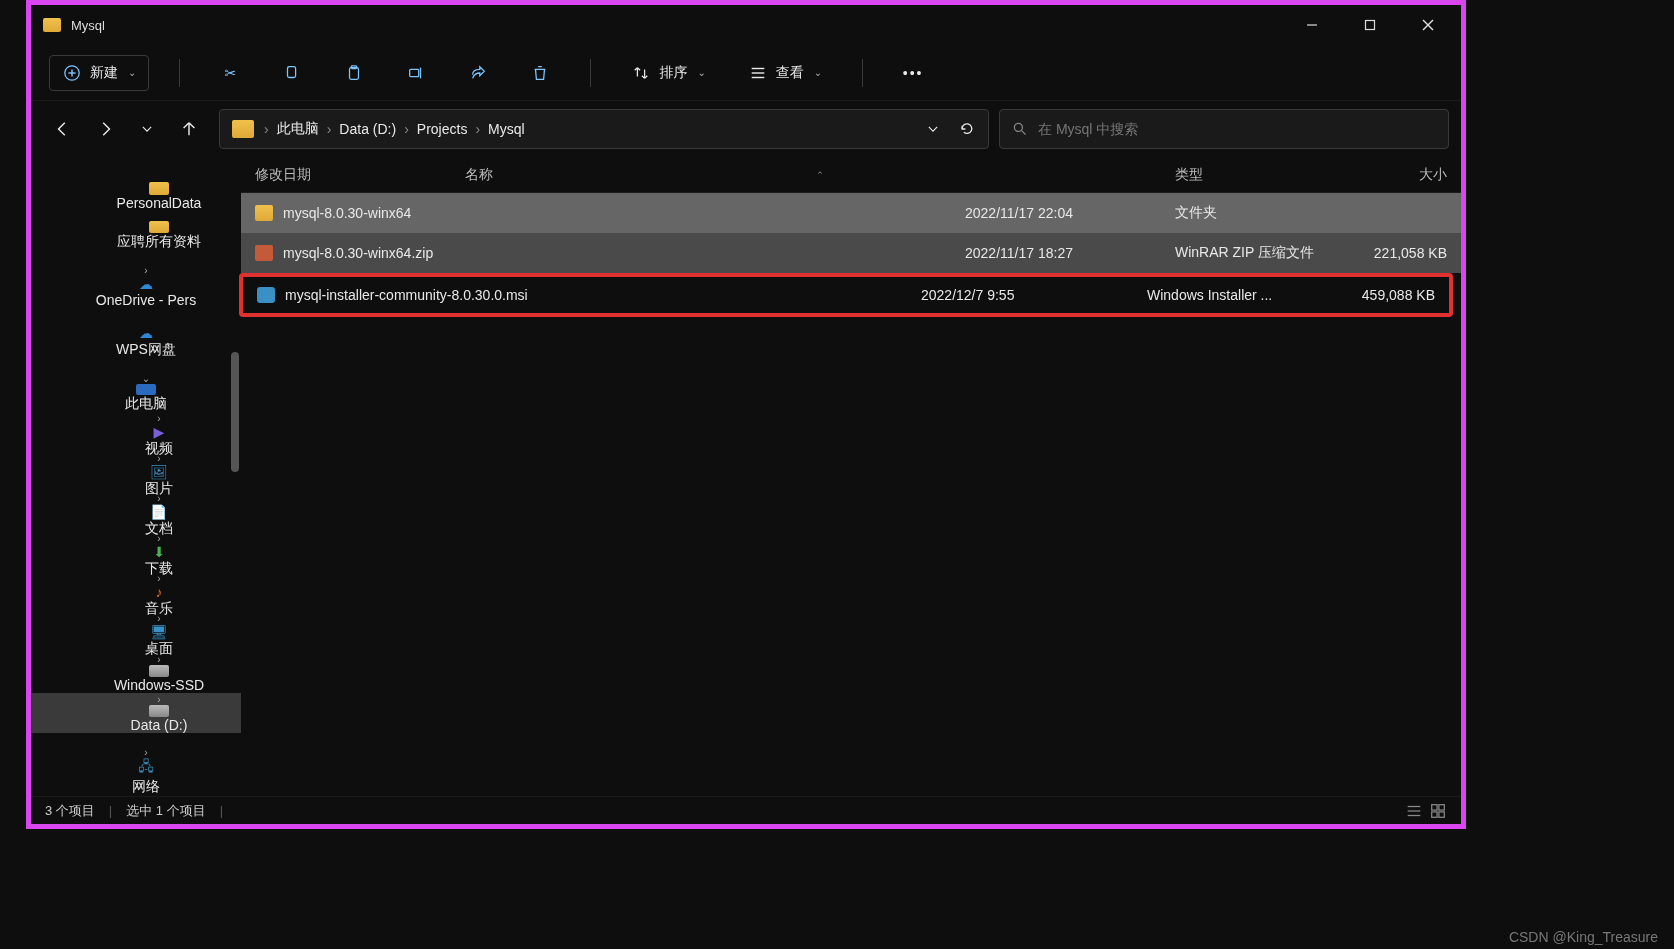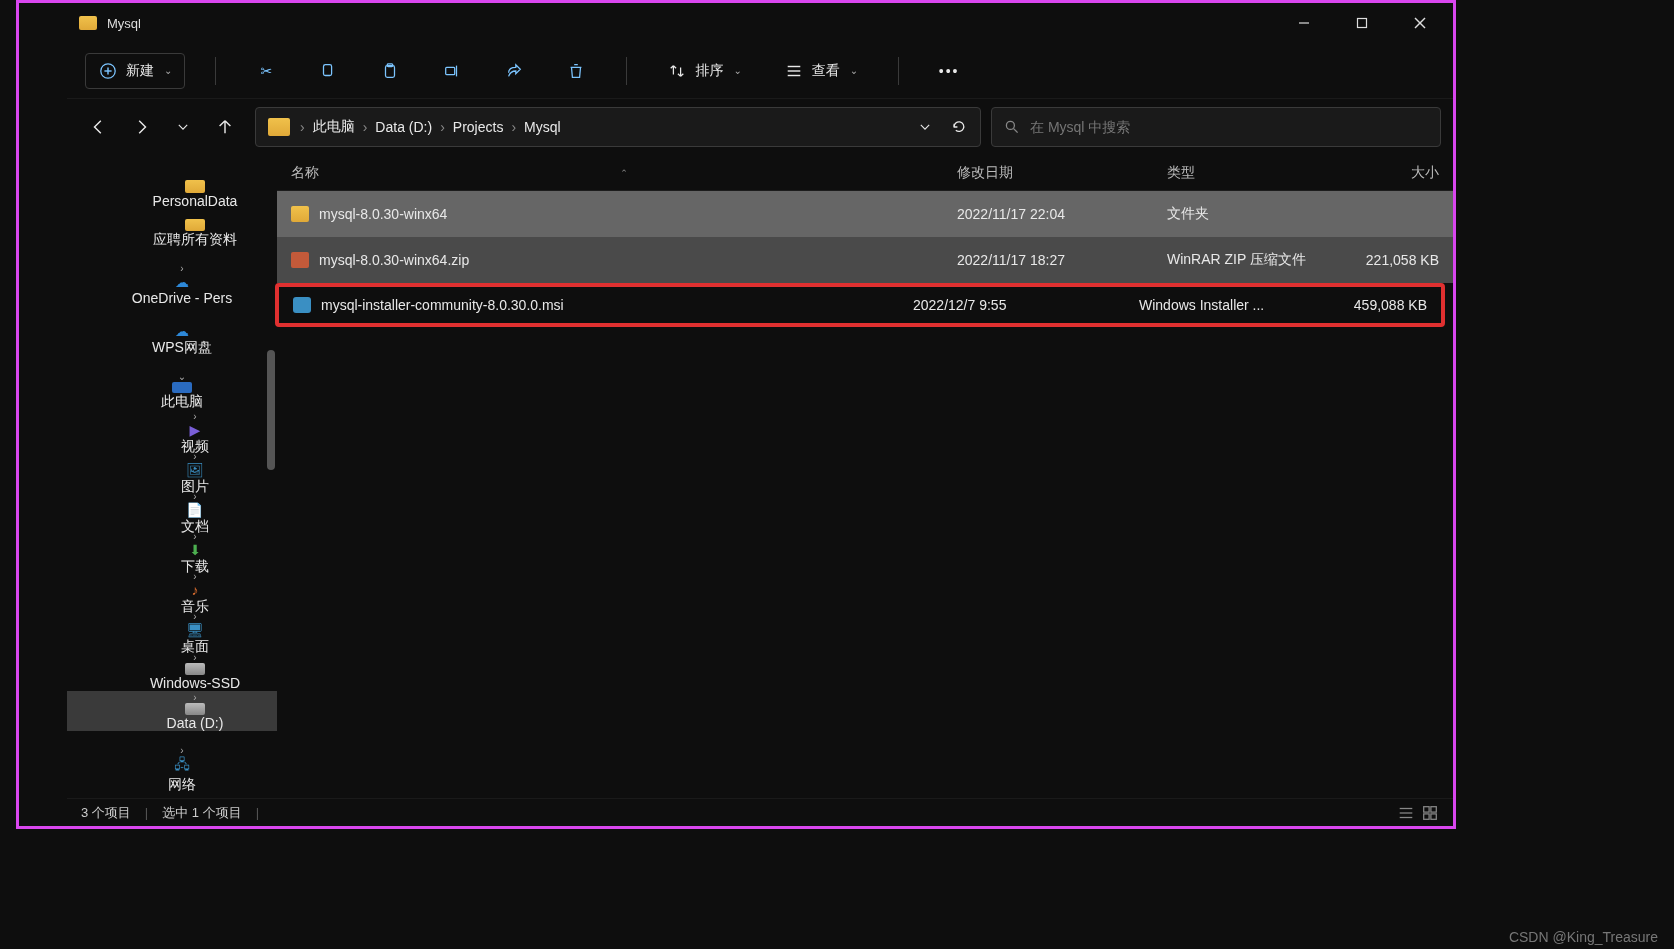--- a/index.html
+++ b/index.html
@@ -1,17 +1,17 @@
 <!DOCTYPE html>
 <html><head>
   <meta charset="utf-8">
   <style>
     * { box-sizing: border-box; margin: 0; padding: 0; font-family: "Segoe UI", "Microsoft YaHei", sans-serif; }
     body { background: #0e0e0e; color: #e8e8e8; font-size: 14px; height: 949px; width: 1674px; overflow: hidden; position: relative; }
-    .window { background: #0e0e0e; width: 1440px; height: 829px; position: absolute; top: 0; left: 16px; border: 3px solid #d946ef; padding-left: 48px; }
+    .window { background: #0e0e0e; width: 1440px; height: 829px; position: absolute; top: 0; left: 26px; border: 5px solid #d946ef; }
     .titlebar { height: 40px; display: flex; align-items: center; justify-content: space-between; padding: 0 4px 0 12px; }
     .titlebar-left { display: flex; align-items: center; gap: 10px; }
     .folder-ico { width: 18px; height: 14px; background: linear-gradient(#f0c14b,#e0a938); border-radius: 2px; }
     .title-text { font-size: 13px; color: #ddd; }
     .win-controls { display: flex; }
     .win-btn { width: 58px; height: 40px; display: flex; align-items: center; justify-content: center; color: #ddd; cursor: pointer; }
     .toolbar { height: 56px; display: flex; align-items: center; padding: 0 18px; gap: 22px; border-bottom: 1px solid rgba(255,255,255,0.05); }
     .tb-btn { height: 36px; padding: 0 10px; display: flex; align-items: center; gap: 8px; border-radius: 4px; cursor: pointer; color: #7cc5ff; }
     .tb-btn.wide { border: 1px solid #3a3a3a; padding: 0 12px; color: #e8e8e8; }
     .tb-icon { width: 20px; height: 20px; display: flex; align-items: center; justify-content: center; color: #7cc5ff; }
@@ -37,21 +37,21 @@
     .sb-ico.folder { background: linear-gradient(#f0c14b,#e0a938); border-radius: 2px; width: 20px; height: 16px; }
     .sb-ico.drive { background: linear-gradient(#bbb,#888); border-radius: 2px; width: 20px; height: 14px; }
     .sb-scrollthumb { position: absolute; right: 2px; top: 195px; width: 8px; height: 120px; background: #555; border-radius: 4px; }
     .filelist { flex: 1; }
     .fl-header { height: 36px; display: flex; align-items: center; border-bottom: 1px solid rgba(255,255,255,0.06); }
     .fl-col { padding: 0 14px; color: #bbb; font-size: 14px; display: flex; align-items: center; height: 100%; }
     .fl-col.name { flex: 1; min-width: 380px; justify-content: space-between; }
     .fl-col.date { width: 210px; }
     .fl-col.type { width: 180px; }
     .fl-col.size { width: 120px; text-align: right; justify-content: flex-end; }
-    .fl-row { height: 46px; display: flex; align-items: center; position: relative; }
+    .fl-row { height: 40px; display: flex; align-items: center; position: relative; }
     .fl-row.selected { background: #666; }
     .fl-row.sel2 { background: #4a4a4a; }
     .fl-row.highlighted { border: 4px solid #e03030; border-radius: 4px; margin: 0 8px 0 -2px; height: 44px; gap: 16px; }
     .fl-cell { padding: 0 14px; display: flex; align-items: center; gap: 10px; overflow: hidden; white-space: nowrap; }
     .fl-cell.name { flex: 1; min-width: 380px; }
     .fl-cell.date { width: 210px; }
     .fl-cell.type { width: 180px; }
     .fl-cell.size { width: 120px; justify-content: flex-end; }
     .fi-ico { width: 18px; height: 16px; flex-shrink: 0; }
     .fi-ico.folder { background: linear-gradient(#f0c14b,#e0a938); border-radius: 2px; }
@@ -309,26 +309,26 @@
             <span class="sb-chev">›</span>
             <span class="sb-ico" style="color:#3a8fc3">🖧</span>
             <span>网络</span>
           </div>
         </div>
       <div class="sb-scrollthumb"></div>
     </div>
 
     <div class="filelist">
       <div class="fl-header">
+        <div class="fl-col date">修改日期</div>
         <div class="fl-col name">
             <span>名称</span>
             <span class="sort-ind">⌃</span>
             <span></span>
           </div>
-        <div class="fl-col date">修改日期</div>
         <div class="fl-col type">类型</div>
         <div class="fl-col size">大小</div>
       </div>
       <div id="fl-rows">
           <div class="fl-row selected">
             <div class="fl-cell name">
               <div class="fi-ico folder"></div>
               <span>mysql-8.0.30-winx64</span>
             </div>
             <div class="fl-cell date">2022/11/17 22:04</div>

